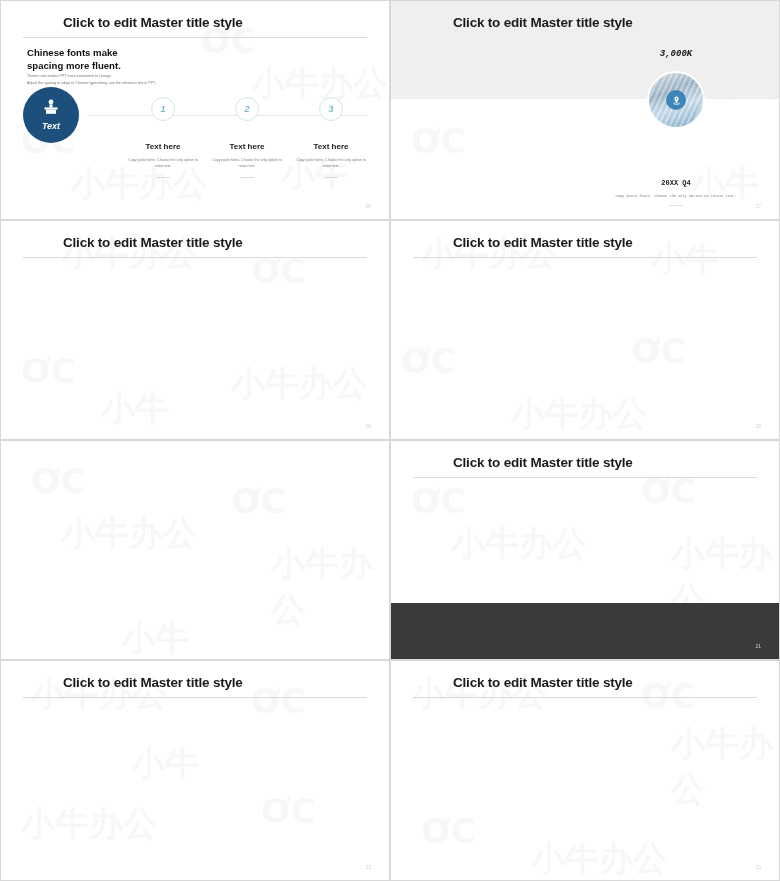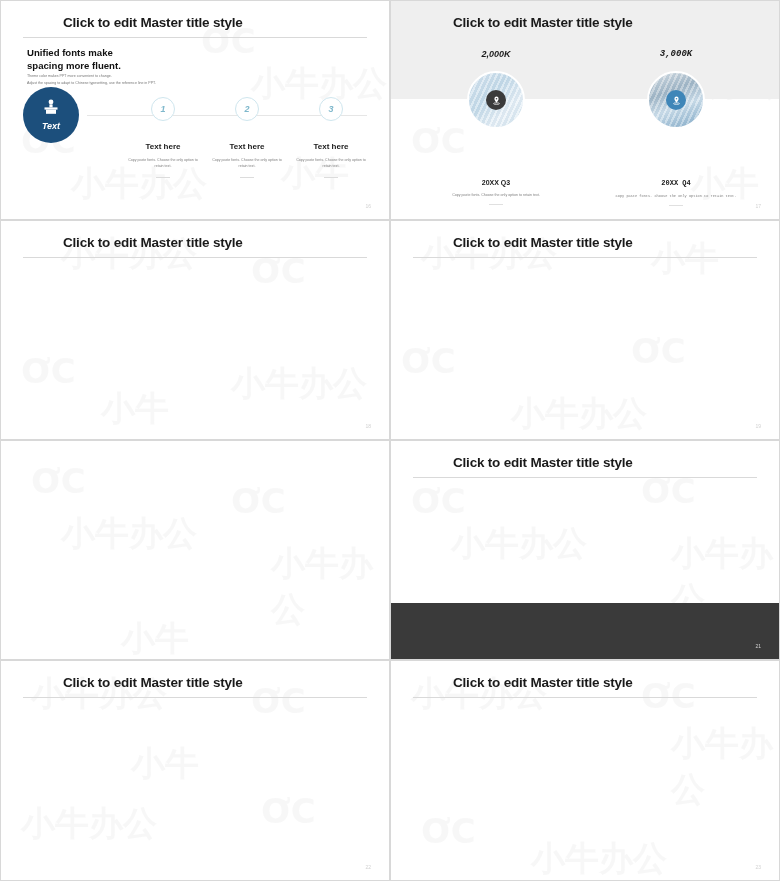--- a/index.html
+++ b/index.html
@@ -66,21 +66,21 @@
         <span style="left:250px;top:60px;">小牛办公</span>
       <span style="left:20px;top:120px;">ƠC</span>
         <span style="left:70px;top:160px;">小牛办公</span>
       <span style="left:280px;top:150px;">小牛</span>
     </div>
     <div class="content">
       <div class="title">Click to edit Master title style</div>
       <div class="title-rule"></div>
 
       <div class="s1-head">
-        <div>Unified fonts make</div>
+        <div>Chinese fonts make</div>
         <div>spacing more fluent.</div>
       </div>
       <div class="s1-sub">
         <div>Theme color makes PPT more convenient to change.</div>
         <div>Adjust the spacing to adapt to Chinese typesetting, use the reference line in PPT.</div>
       </div>
 
       <div class="s1-circle">
         <span class="glyph">
           <svg width="18" height="16" viewBox="0 0 18 16">
@@ -123,36 +123,20 @@
     <div class="wm">
       <span style="left:200px;top:20px;">ƠC</span>
         <span style="left:250px;top:60px;">小牛办公</span>
       <span style="left:20px;top:120px;">ƠC</span>
         <span style="left:70px;top:40px;">小牛办公</span>
       <span style="left:300px;top:160px;">小牛</span>
     </div>
     <div class="content">
       <div class="title">Click to edit Master title style</div>
 
-      <div class="s2-col a">
-        <div class="s2-val">2,000K</div>
-        <div class="s2-photo a">
-          <div class="streaks"></div>
-          <div class="s2-pin dark">
-            <svg width="11" height="11" viewBox="0 0 11 11">
-                <path d="M5.5 1.6a2.1 2.1 0 0 0-2.1 2.1c0 1.6 2.1 4 2.1 4s2.1-2.4 2.1-4A2.1 2.1 0 0 0 5.5 1.6z" fill="#fff"></path>
-                <circle cx="5.5" cy="3.7" r=".8" fill="#3b3b3b"></circle>
-                <ellipse cx="5.5" cy="8.6" rx="3" ry=".8" fill="none" stroke="#fff" stroke-width=".7"></ellipse>
-              </svg>
-          </div>
-        </div>
-        <div class="s2-q">20XX Q3</div>
-        <div class="s2-d">Copy paste fonts. Choose the only option to retain text.</div>
-        <div class="s2-dash"></div>
-      </div>
 
       <div class="s2-col b">
         <div class="s2-val">3,000K</div>
         <div class="s2-photo b">
           <div class="streaks"></div>
           <div class="s2-pin blue">
             <svg width="11" height="11" viewBox="0 0 11 11">
                 <path d="M5.5 1.6a2.1 2.1 0 0 0-2.1 2.1c0 1.6 2.1 4 2.1 4s2.1-2.4 2.1-4A2.1 2.1 0 0 0 5.5 1.6z" fill="#fff"></path>
                 <circle cx="5.5" cy="3.7" r=".8" fill="#3f86b8"></circle>
                 <ellipse cx="5.5" cy="8.6" rx="3" ry=".8" fill="none" stroke="#fff" stroke-width=".7"></ellipse>

